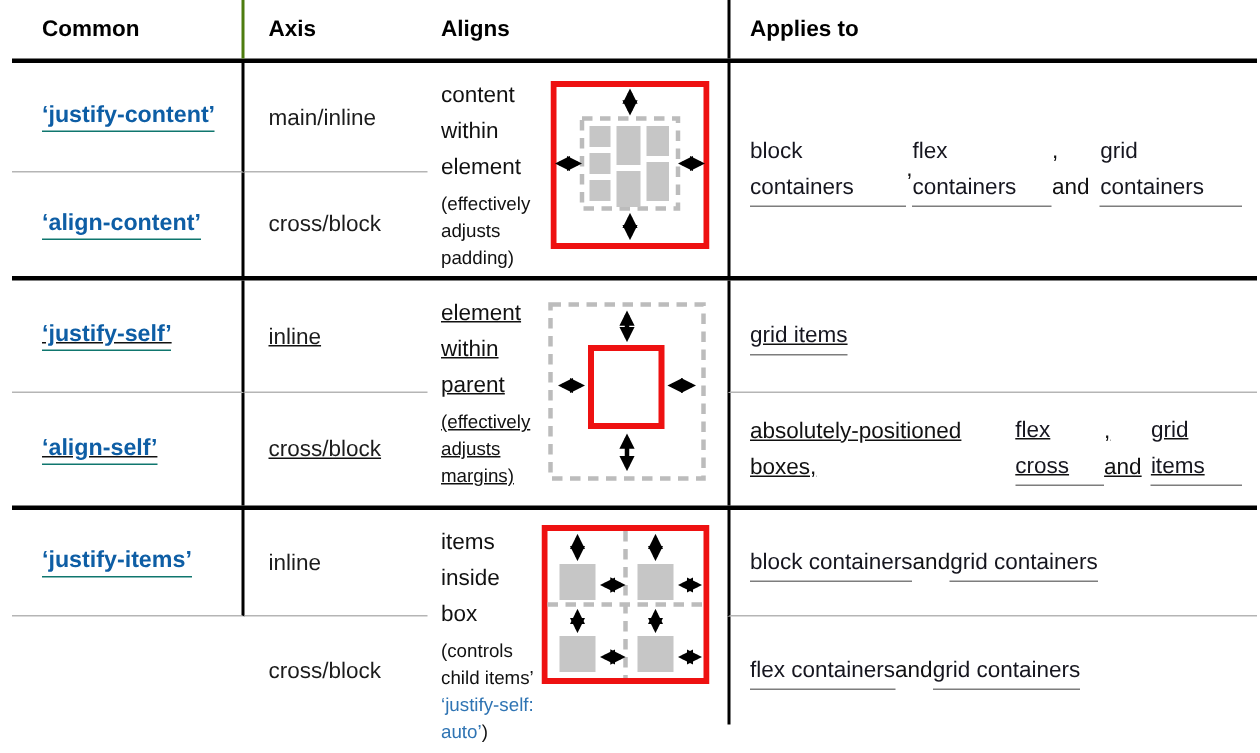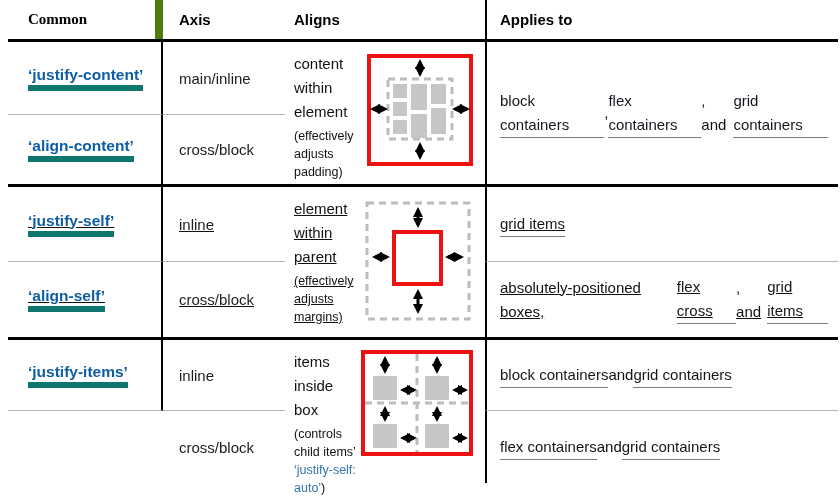--- a/index.html
+++ b/index.html
@@ -1,36 +1,36 @@
 <!DOCTYPE html>
 <html><head>
 <meta charset="utf-8">
 <style>
   html,body{margin:0;padding:0;background:#fff;}
   body{width:840px;height:502px;overflow:hidden;font-family:"Liberation Sans",sans-serif;font-size:15px;color:#111;}
   .tbl{margin:0 0 0 8px;width:830px;}
   .grid{display:grid;grid-template-columns:155px 122px 200px 353px;}
   .hdr{height:42px;border-bottom:3px solid #000;box-sizing:border-box;}
   .hcell{display:flex;align-items:center;font-weight:bold;color:#000;}
-  .hc1{padding-left:20px;border-right:8px solid #4d7c0f;font-family:Liberation Serif, serif;}
+  .hc1{padding-left:20px;border-right:2px solid #4d7c0f;}
   .hc2{padding-left:16px;}
   .hc3{padding-left:9px;}
   .hc4{padding-left:13px;border-left:2px solid #000;}
   .group{box-sizing:border-box;}
   .g1{height:145px;border-bottom:3px solid #000;grid-template-rows:73px 1fr;}
   .g2{height:153px;border-bottom:3px solid #000;grid-template-rows:75px 1fr;text-decoration:underline;}
   .g3{height:143px;grid-template-rows:71px 1fr;}
   .cell{display:flex;align-items:center;box-sizing:border-box;}
   .propcell{grid-column:1;padding-left:20px;border-right:2px solid #000;}
   .axiscell{grid-column:2;padding-left:16px;color:#1c1c1c;}
   .rowsep{border-bottom:1px solid #b5b5b5;}
   .alignscell{grid-column:3;grid-row:1/3;display:block;padding:10px 0 0 9px;box-sizing:border-box;}
   .appliescell{grid-column:4;border-left:2px solid #000;padding:4px 10px 4px 13px;line-height:24px;}
   .appliesspan{grid-row:1/3;}
-  .prop-link{font-weight:bold;color:#0e5ea5;text-decoration:none;border-bottom:6px solid #0f766e;padding-bottom:1px;cursor:pointer;font-size:15.5px;}
+  .prop-link{font-weight:bold;color:#0e5ea5;text-decoration:none;border-bottom:1px solid #0f766e;padding-bottom:1px;cursor:pointer;font-size:15.5px;}
   .term{color:#16161f;text-decoration:none;border-bottom:1px solid #7d7d7d;cursor:pointer;}
   .code{color:#2f74b3;text-decoration:none;cursor:pointer;}
   .diagram{float:right;margin:2px 12px 4px 5px;}
   .al-main{line-height:24px;margin-bottom:3px;}
   .al-note{font-size:12.5px;line-height:18px;}
 </style>
 </head>
 <body>
 
 <div class="tbl">

